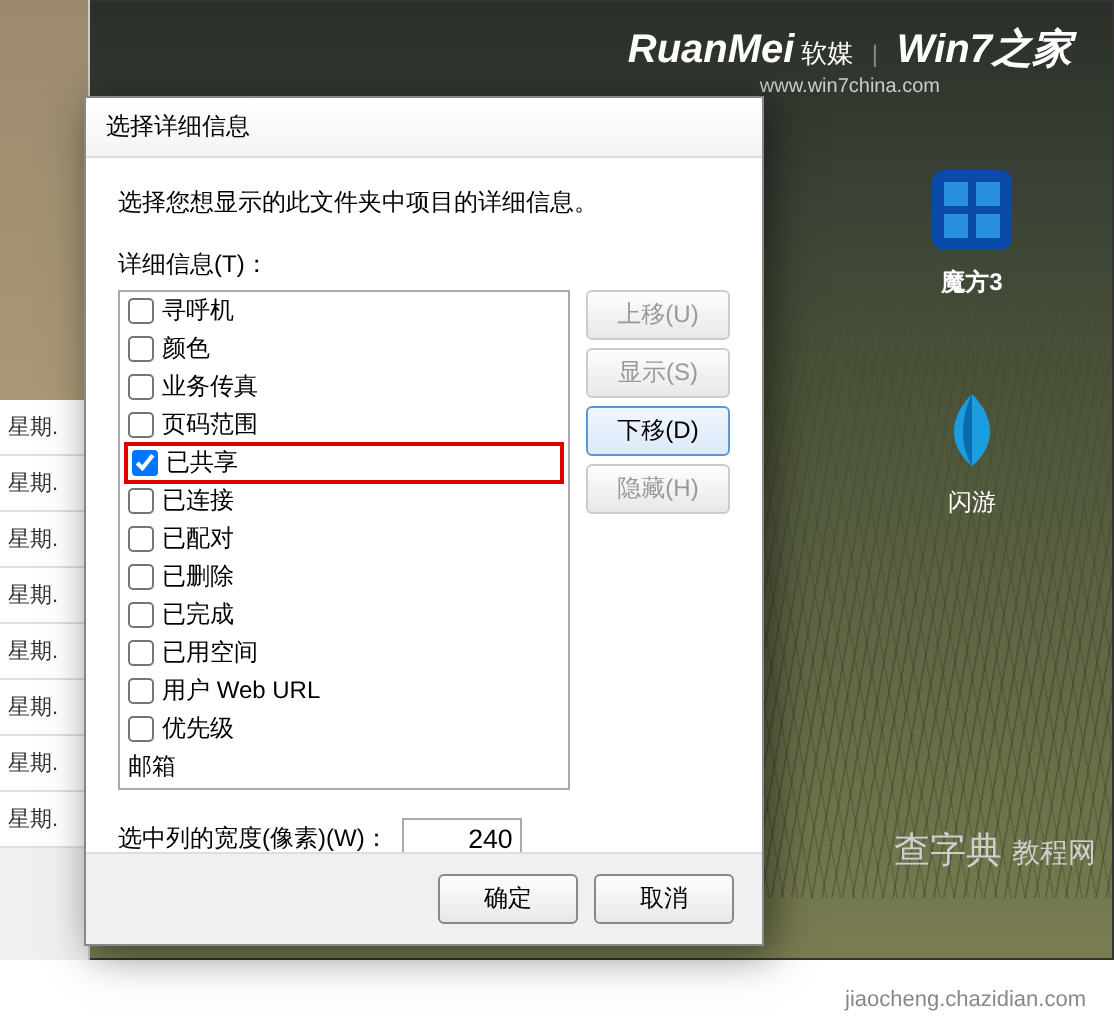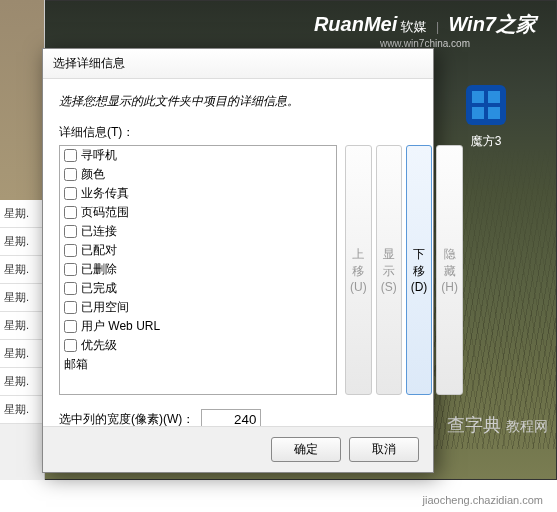--- a/index.html
+++ b/index.html
@@ -27,21 +27,21 @@
   width: 60px;
   text-align: center;
   color: #fff;
   font-size: 12px;
 }
 .desktop-icon .icon-box {
   width: 48px; height: 48px;
   margin: 0 auto 4px;
   display: flex; align-items: center; justify-content: center;
 }
-.icon-mofang { top: 80px; right: 40px; }
+.icon-mofang { top: 80px; right: 40px; font-weight: bold; }
 .icon-shanyou { top: 190px; right: 40px; }
 
 .left-strip {
   position: absolute;
   left: 0; top: 0;
   width: 45px; height: 480px;
   background: #f0f0f0;
   border-right: 1px solid #ccc;
 }
 .left-strip .brown { height: 200px; background: linear-gradient(180deg, #9b8a6f, #a89876); }
@@ -49,34 +49,34 @@
   padding: 6px 4px;
   border-bottom: 1px solid #e0e0e0;
   color: #333;
   font-size: 11px;
   background: #fff;
 }
 
 .dialog {
   position: absolute;
   left: 42px; top: 48px;
-  width: 392px;
+  width: 340px;
   height: 425px;
   background: #fff;
   border: 1px solid #888;
   box-shadow: 4px 4px 20px rgba(0,0,0,0.5);
 }
 .dialog-title {
   padding: 6px 10px;
   font-size: 12px;
   background: linear-gradient(#fff, #f4f4f4);
   border-bottom: 1px solid #ddd;
 }
 .dialog-body { padding: 14px 16px 10px; }
-.instruction { margin-bottom: 14px; font-size: 12px; font-style: italic; }
+.instruction { margin-bottom: 14px; font-size: 12px; }
 .list-label { margin-bottom: 4px; font-size: 12px; }
 
 .list-wrap {
   display: flex;
   gap: 8px;
 }
 .checklist {
   flex: 1;
   border: 1px solid #aaa;
   height: 250px;
@@ -94,21 +94,21 @@
   width: 13px; height: 13px;
 }
 .highlight-box {
   border: 2px solid #d00;
   padding: 0 2px;
   margin: -1px 2px;
 }
 
 .btn-col {
   display: flex;
-  flex-direction: row;
+  flex-direction: column;
   gap: 4px;
   width: 72px;
 }
 .btn-side {
   font-size: 12px;
   padding: 3px 4px;
   background: linear-gradient(#fdfdfd, #e8e8e8);
   border: 1px solid #999;
   border-radius: 3px;
   cursor: pointer;
@@ -207,20 +207,29 @@
         <rect x="2" y="2" width="40" height="40" rx="6" fill="#0a4aa8"></rect>
         <rect x="8" y="8" width="12" height="12" fill="#2a8fe0"></rect>
         <rect x="24" y="8" width="12" height="12" fill="#2a8fe0"></rect>
         <rect x="8" y="24" width="12" height="12" fill="#2a8fe0"></rect>
         <rect x="24" y="24" width="12" height="12" fill="#2a8fe0"></rect>
       </svg>
     </div>
     <span>魔方3</span>
   </div>
 
+  <div class="desktop-icon icon-shanyou">
+    <div class="icon-box">
+      <svg width="44" height="44" viewBox="0 0 44 44">
+        <path d="M22 4 C10 16 10 30 22 40 C34 30 34 16 22 4 Z" fill="#1a9ee0"></path>
+        <path d="M22 4 C16 16 16 30 22 40 Z" fill="#0a6ab0"></path>
+      </svg>
+    </div>
+    <span>闪游</span>
+  </div>
 
   <div class="bottom-watermark">
     <span>查字典</span>
     <span class="small">教程网</span>
   </div>
 </div>
 
 <div class="left-strip">
   <div class="brown"></div>
   <div id="days-container">
@@ -251,20 +260,24 @@
             <span>颜色</span>
           </div>
           <div class="checklist-item">
             <input type="checkbox" style="">
             <span>业务传真</span>
           </div>
           <div class="checklist-item">
             <input type="checkbox" style="">
             <span>页码范围</span>
           </div>
+          <div class="checklist-item highlight-box">
+            <input type="checkbox" checked="" style="">
+            <span>已共享</span>
+          </div>
           <div class="checklist-item">
             <input type="checkbox" style="">
             <span>已连接</span>
           </div>
           <div class="checklist-item">
             <input type="checkbox" style="">
             <span>已配对</span>
           </div>
           <div class="checklist-item">
             <input type="checkbox" style="">

